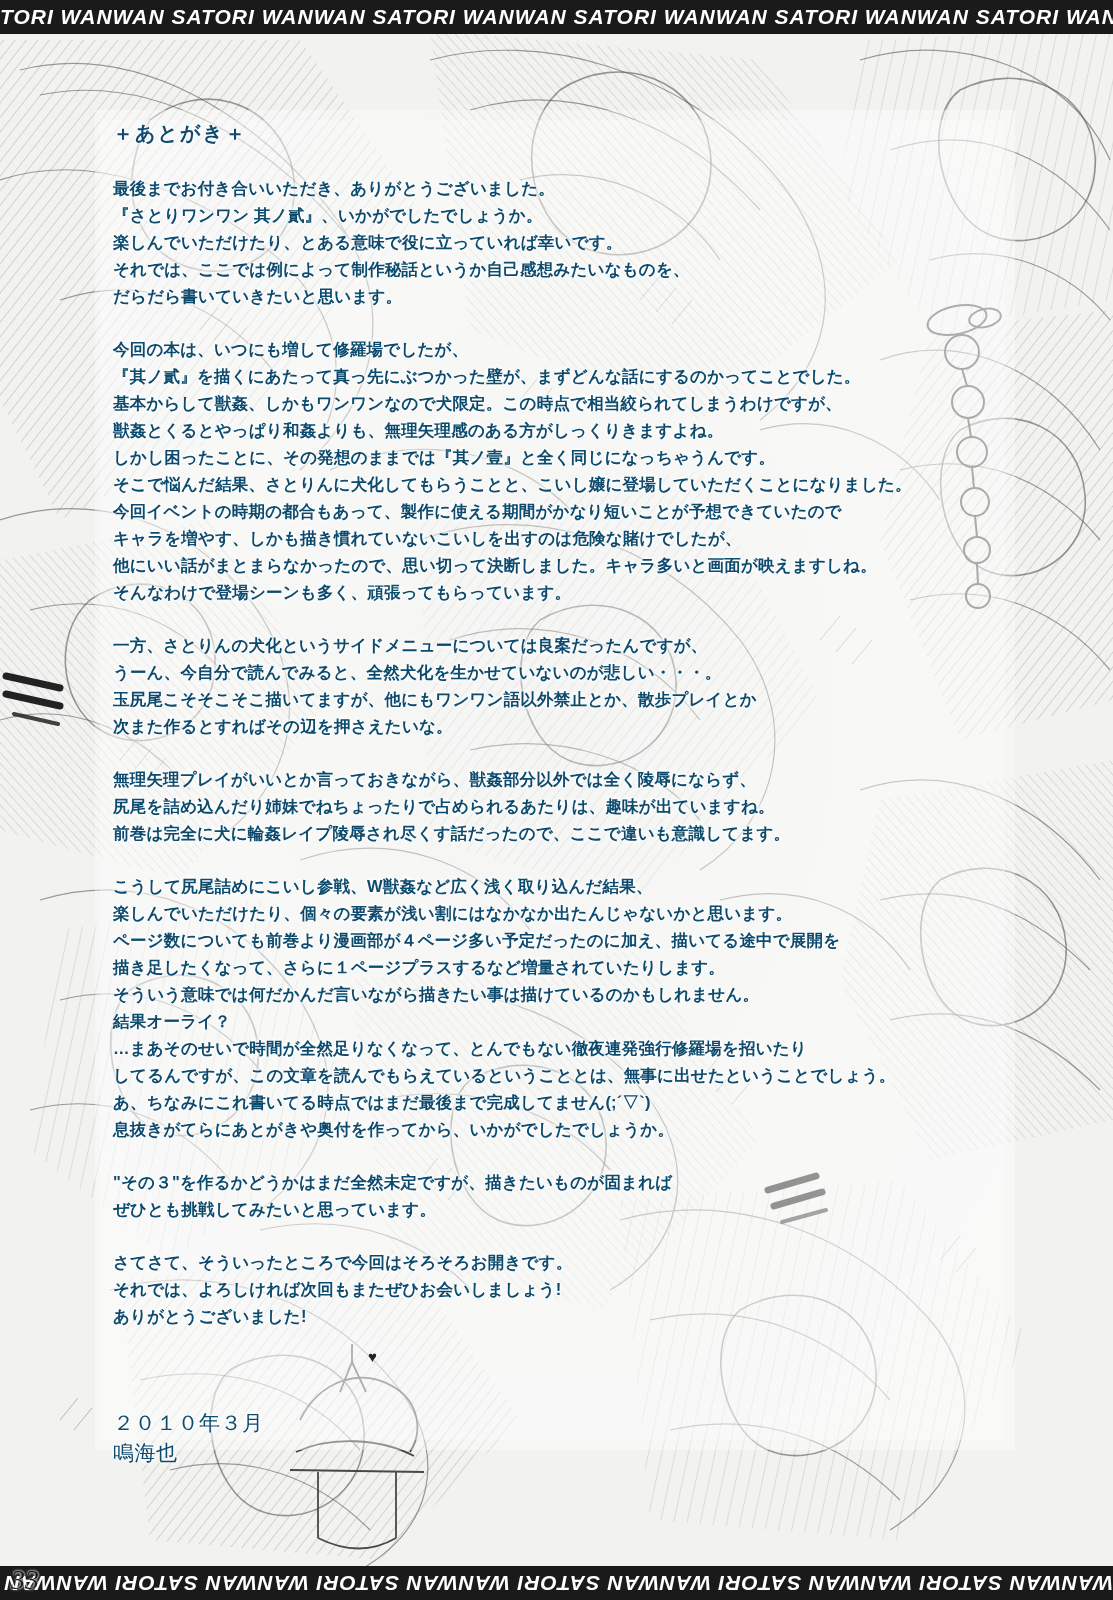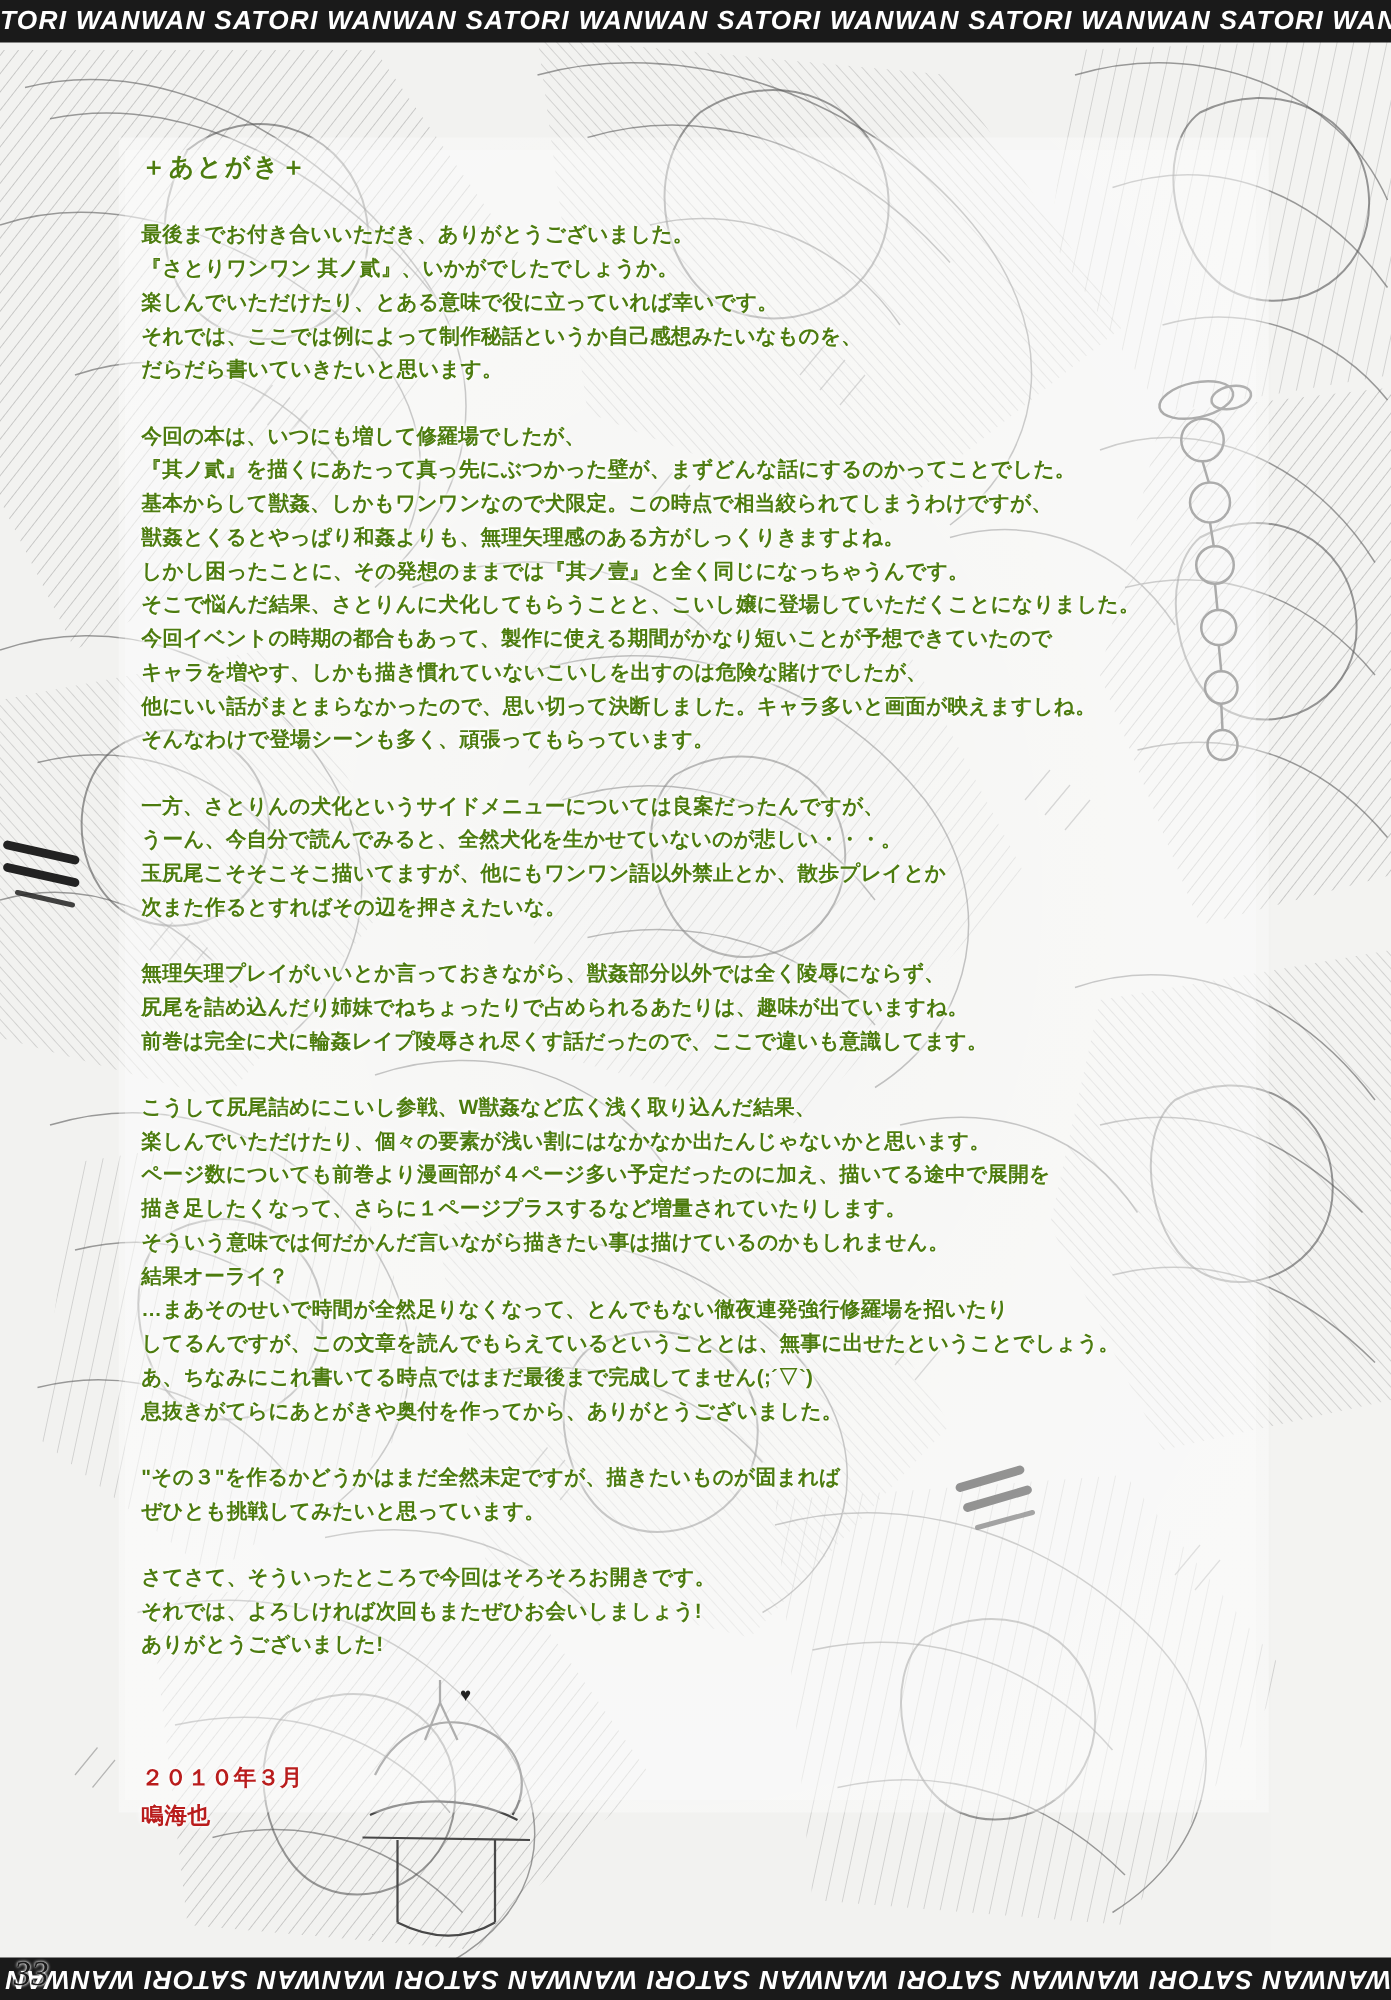--- a/index.html
+++ b/index.html
@@ -71,21 +71,21 @@
     color: #1a1a1a;
     text-shadow: 0 0 2px #ffffff, 0 0 3px #ffffff;
   }
   
   #afterword {
     position: absolute;
     left: 113px;
     top: 120px;
     width: 880px;
     z-index: 3;
-    color: #4d7c0f;
+    color: #0c4a6e;
   }
   #afterword-heading {
     font-family: "DejaVu Sans", sans-serif;
     font-weight: bold;
     font-size: 20px;
     letter-spacing: 2px;
     margin-bottom: 28px;
     text-shadow: 0 0 3px #ffffff, 0 0 5px #ffffff, 0 0 7px #ffffff;
   }
   .para {
@@ -101,25 +101,25 @@
     text-shadow: 0 0 3px #ffffff, 0 0 5px #ffffff, 0 0 6px #ffffff, 0 0 8px #ffffff;
   }
   #signature {
     position: absolute;
     left: 113px;
     top: 1408px;
     z-index: 3;
   }
   #signature .line {
     font-family: "DejaVu Sans", sans-serif;
-    font-weight: bold;
-    font-size: 18px;
+    font-weight: normal;
+    font-size: 21px;
     line-height: 30px;
     letter-spacing: 0.5px;
-    color: #b91c1c;
+    color: #0c4a6e;
     text-shadow: 0 0 3px #ffffff, 0 0 5px #ffffff, 0 0 7px #ffffff;
   }
   
   #heart-mark {
     position: absolute;
     left: 368px;
     top: 1348px;
     z-index: 3;
     font-size: 15px;
     color: #222;
@@ -312,21 +312,21 @@
         <div class="para">
           <div class="line">こうして尻尾詰めにこいし参戦、W獣姦など広く浅く取り込んだ結果、</div>
           <div class="line">楽しんでいただけたり、個々の要素が浅い割にはなかなか出たんじゃないかと思います。</div>
           <div class="line">ページ数についても前巻より漫画部が４ページ多い予定だったのに加え、描いてる途中で展開を</div>
           <div class="line">描き足したくなって、さらに１ページプラスするなど増量されていたりします。</div>
           <div class="line">そういう意味では何だかんだ言いながら描きたい事は描けているのかもしれません。</div>
           <div class="line">結果オーライ？</div>
           <div class="line">…まあそのせいで時間が全然足りなくなって、とんでもない徹夜連発強行修羅場を招いたり</div>
           <div class="line">してるんですが、この文章を読んでもらえているということとは、無事に出せたということでしょう。</div>
           <div class="line">あ、ちなみにこれ書いてる時点ではまだ最後まで完成してません(;´▽`)</div>
-          <div class="line">息抜きがてらにあとがきや奥付を作ってから、ありがとうございました。</div>
+          <div class="line">息抜きがてらにあとがきや奥付を作ってから、いかがでしたでしょうか。</div>
         </div>
         <div class="para">
           <div class="line">"その３"を作るかどうかはまだ全然未定ですが、描きたいものが固まれば</div>
           <div class="line">ぜひとも挑戦してみたいと思っています。</div>
         </div>
         <div class="para">
           <div class="line">さてさて、そういったところで今回はそろそろお開きです。</div>
           <div class="line">それでは、よろしければ次回もまたぜひお会いしましょう!</div>
           <div class="line">ありがとうございました!</div>
         </div>

